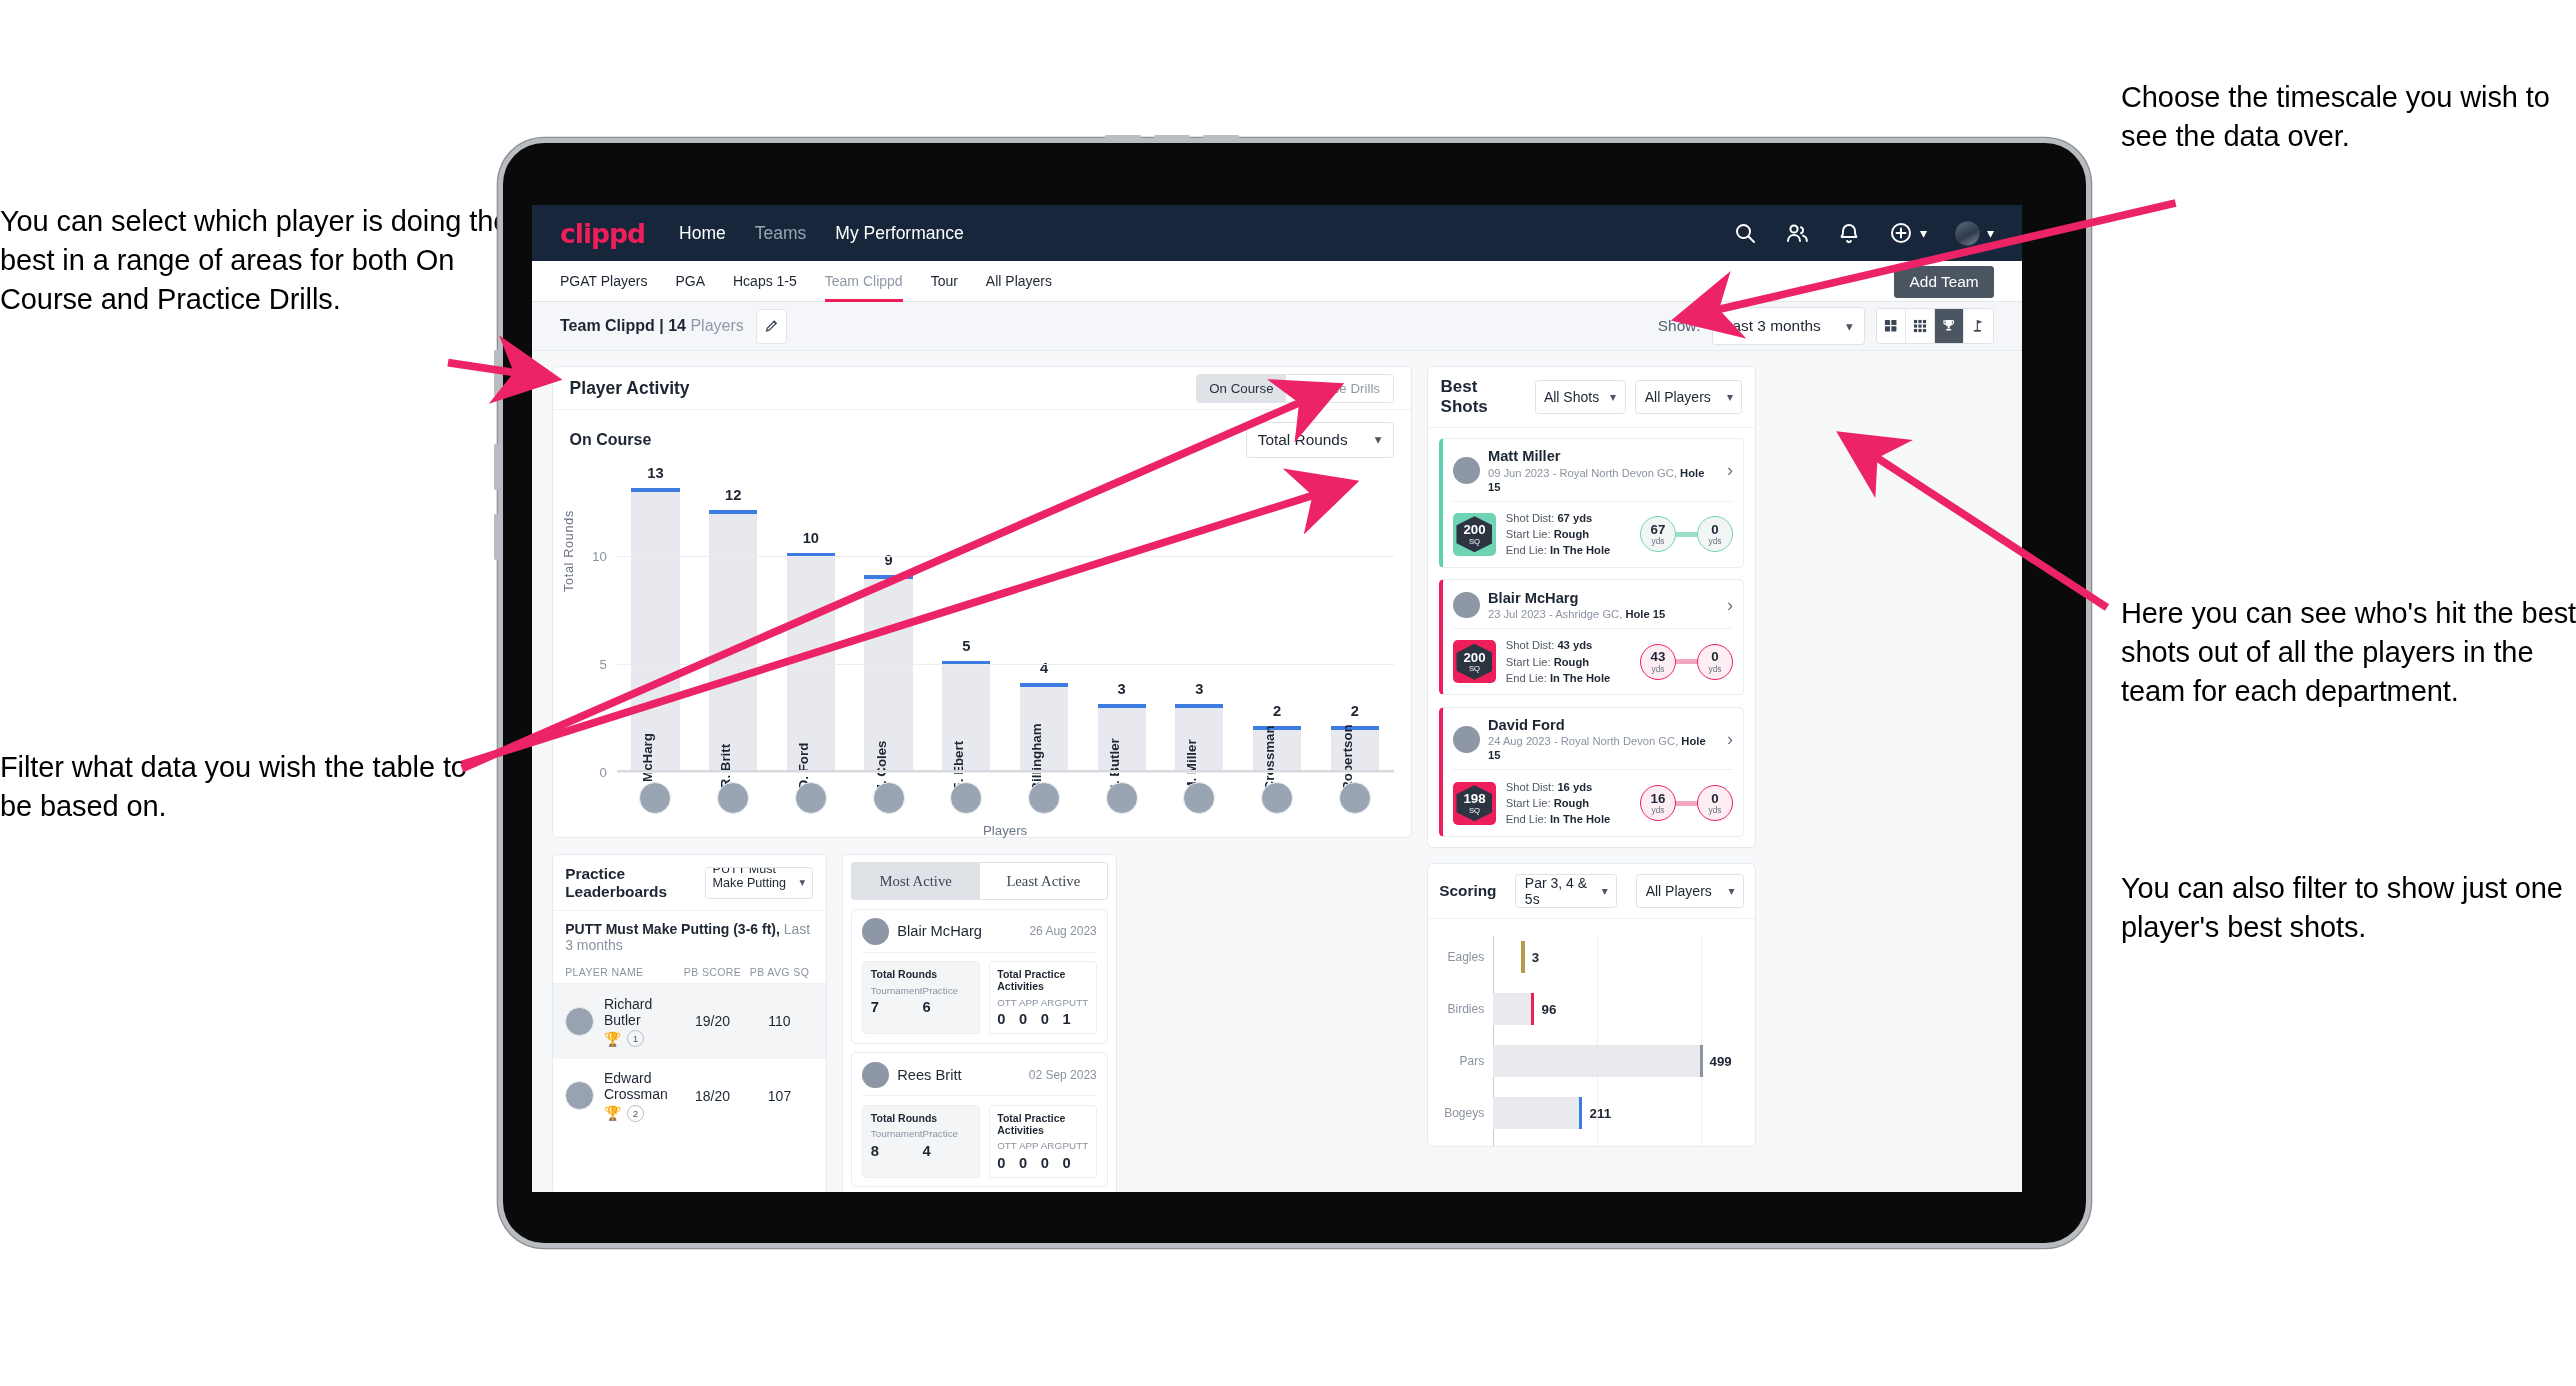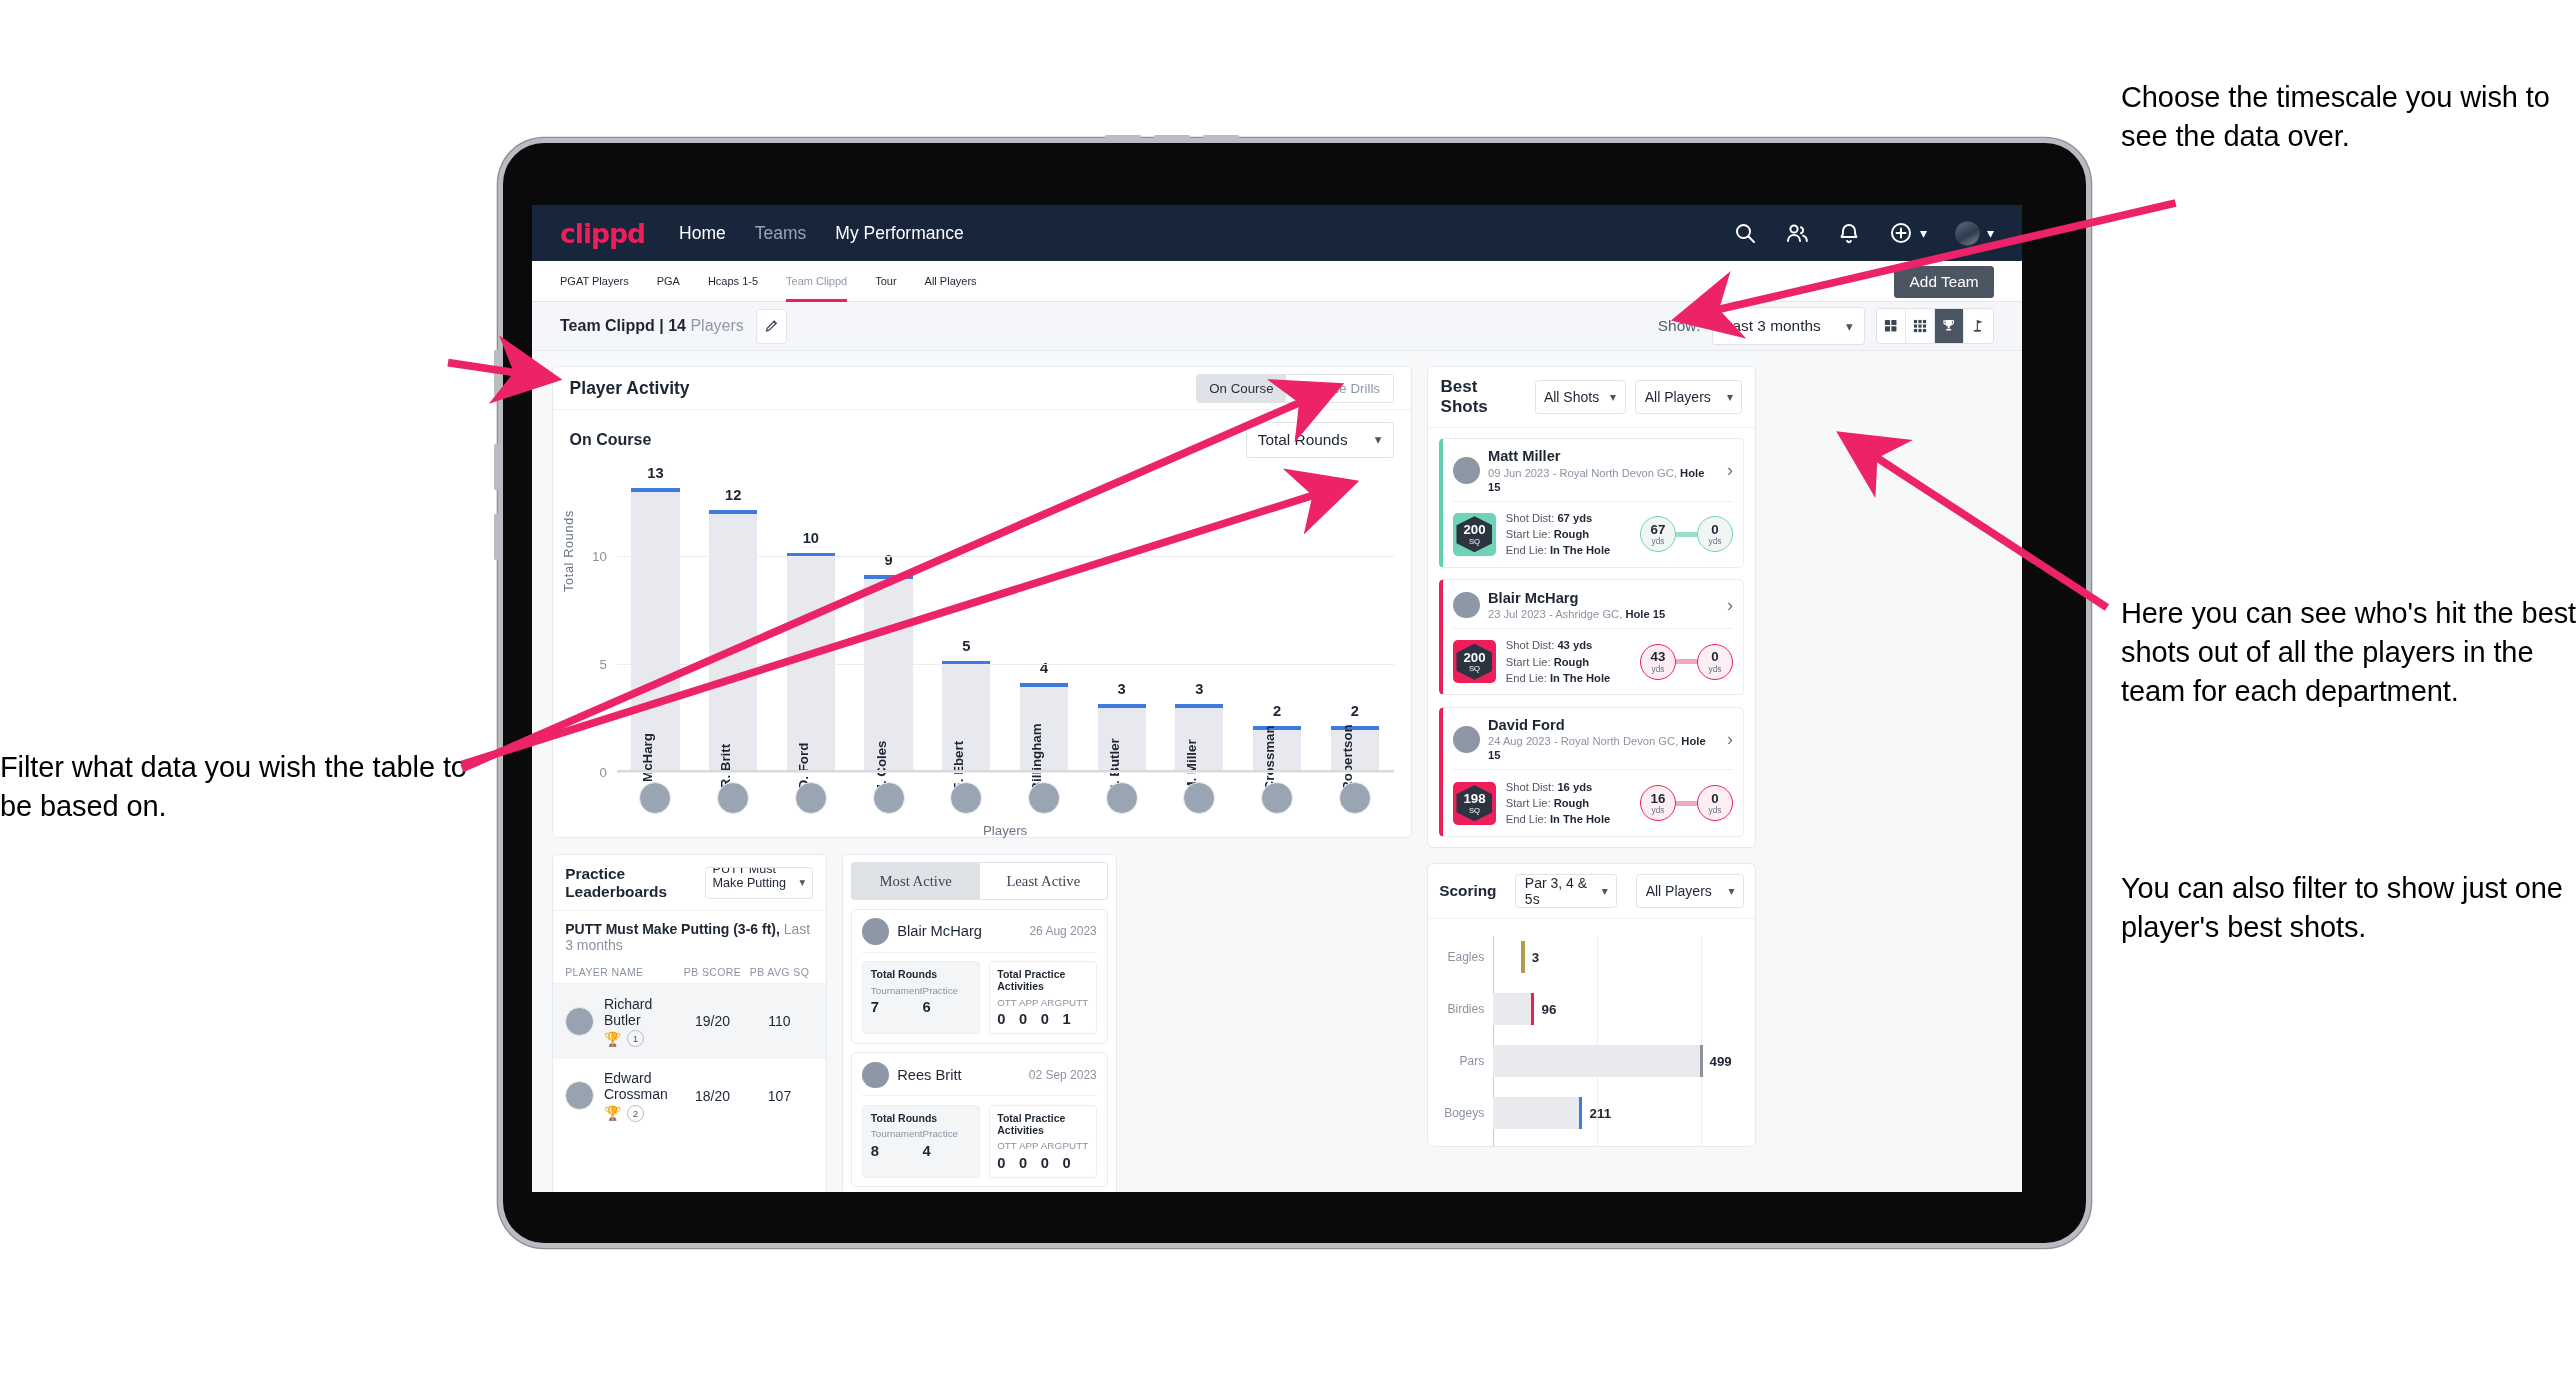--- a/index.html
+++ b/index.html
@@ -76,21 +76,21 @@
     border: 1.4px solid #3d4a5e;
   }
 
   
   #tabbar {
     height: 41px; background: #ffffff;
     display: flex; align-items: center; padding: 0 28px;
     border-bottom: 0.7px solid #e3e6eb; position: relative;
   }
   .tabitem {
-    font-size: 11px; color: #1d2633; margin-right: 28px;
+    font-size: 14px; color: #1d2633; margin-right: 28px;
     position: relative; height: 41px; display: flex; align-items: center;
     white-space: nowrap;
   }
   .tabitem.active { color: #8e99a8; }
   .tabitem.active::after {
     content: ""; position: absolute; left: 0; right: 0; bottom: 0;
     height: 2.8px; background: #ed1e5a;
   }
   #add-team-btn {
     position: absolute; right: 28px; top: 4.9px;
@@ -307,20 +307,21 @@
   .hb-track { flex: 1; position: relative; height: 32px; }
   .hb-fill { position: absolute; left: 0; top: 0; bottom: 0; background: #e8eaee; }
   .hb-end { position: absolute; top: 0; bottom: 0; width: 3.5px; }
   .hb-val { position: absolute; top: 50%; transform: translateY(-50%); font-size: 13.3px; color: #1d2633; font-weight: bold; }
 </style>
 </head>
 <body>
 
 <div id="stage">
 
+  <div class="anno" id="anno-left-top">You can select which player is doing the best in a range of areas for both On Course and Practice Drills.</div>
   <div class="anno" id="anno-left-bottom">Filter what data you wish the table to be based on.</div>
   <div class="anno" id="anno-right-top">Choose the timescale you wish to see the data over.</div>
   <div class="anno" id="anno-right-mid">Here you can see who's hit the best shots out of all the players in the team for each department.</div>
   <div class="anno" id="anno-right-bot">You can also filter to show just one player's best shots.</div>
 
   <div id="tablet">
     <div class="tab-btn" id="btn-top1"></div>
     <div class="tab-btn" id="btn-top2"></div>
     <div class="tab-btn" id="btn-top3"></div>
     <div class="tab-btn" id="btn-left1"></div>

